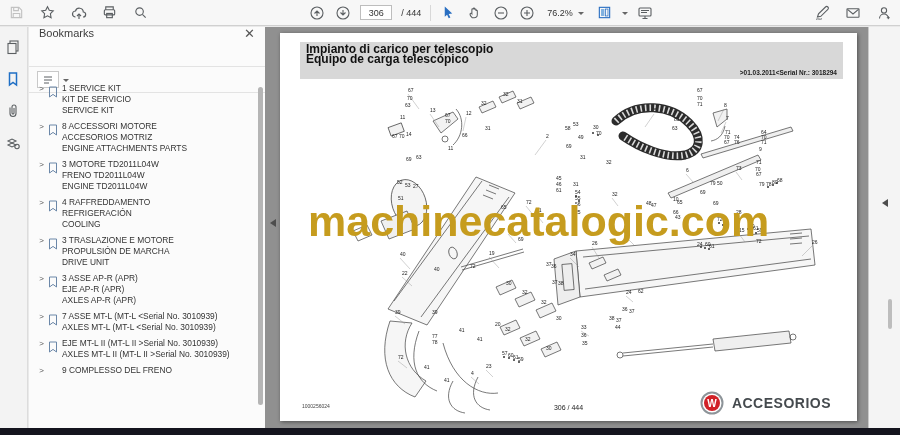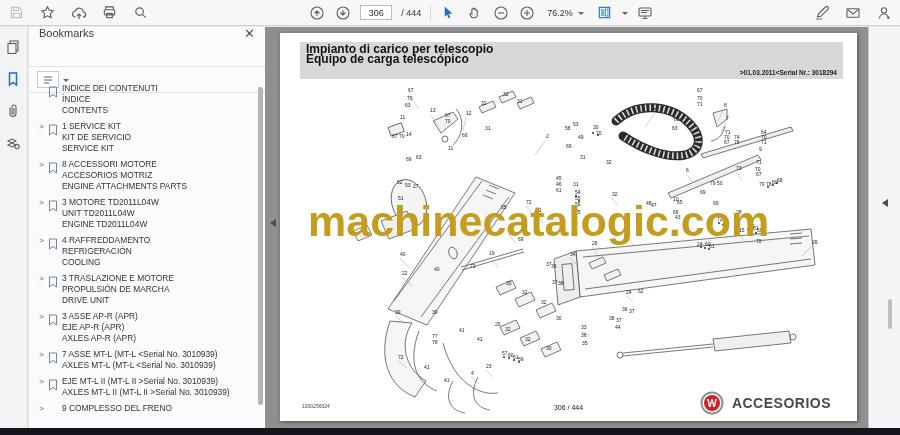--- a/index.html
+++ b/index.html
@@ -223,33 +223,20 @@
   </div>
   <div class="panel-opts">
     <span class="opts-btn">
       <svg width="12" height="12" viewBox="0 0 12 12" stroke="currentColor" fill="none" stroke-width="1">
           <path d="M2 3h8M2 6h8M2 9h5"></path>
         </svg>
     </span>
     <span class="caret"></span>
   </div>
   <div class="bm-list" id="bm-list">
-  <div class="bm-item">
-    <span class="bm-chevron" style="visibility: hidden;">&gt;</span>
-    <span class="bm-flag">
-      <svg width="10" height="12" viewBox="0 0 10 12" stroke="#6b87a8" fill="none" stroke-width="1">
-            <path d="M1.5 1h7v10L5 8.4 1.5 11z"></path>
-          </svg>
-    </span>
-    <span class="bm-lines">
-          <div>INDICE DEI CONTENUTI</div>
-          <div>ÍNDICE</div>
-          <div>CONTENTS</div>
-        </span>
-  </div>
 
   <div class="bm-item">
     <span class="bm-chevron">&gt;</span>
     <span class="bm-flag">
       <svg width="10" height="12" viewBox="0 0 10 12" stroke="#6b87a8" fill="none" stroke-width="1">
             <path d="M1.5 1h7v10L5 8.4 1.5 11z"></path>
           </svg>
     </span>
     <span class="bm-lines">
           <div>1 SERVICE KIT</div>
@@ -274,21 +261,21 @@
 
   <div class="bm-item">
     <span class="bm-chevron">&gt;</span>
     <span class="bm-flag">
       <svg width="10" height="12" viewBox="0 0 10 12" stroke="#6b87a8" fill="none" stroke-width="1">
             <path d="M1.5 1h7v10L5 8.4 1.5 11z"></path>
           </svg>
     </span>
     <span class="bm-lines">
           <div>3 MOTORE TD2011L04W</div>
-          <div>UNIT TD2011L04W</div>
+          <div>FRENO TD2011L04W</div>
           <div>ENGINE TD2011L04W</div>
         </span>
   </div>
 
   <div class="bm-item">
     <span class="bm-chevron">&gt;</span>
     <span class="bm-flag">
       <svg width="10" height="12" viewBox="0 0 10 12" stroke="#6b87a8" fill="none" stroke-width="1">
             <path d="M1.5 1h7v10L5 8.4 1.5 11z"></path>
           </svg>

